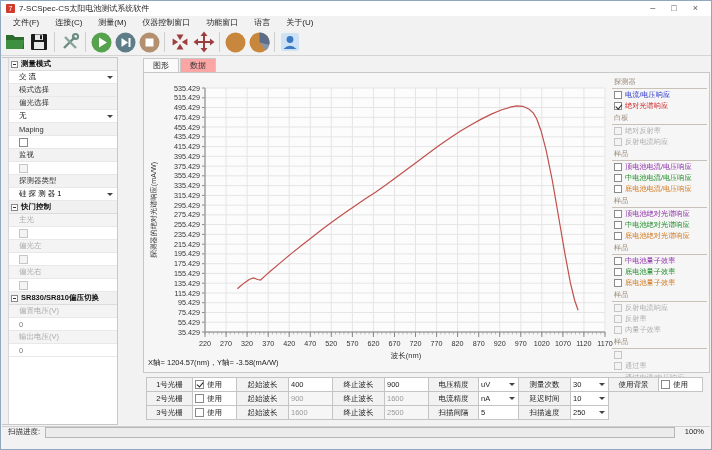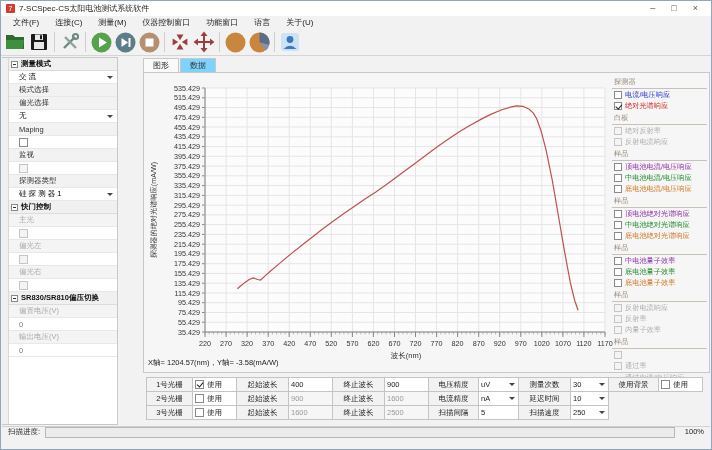--- a/index.html
+++ b/index.html
@@ -36,21 +36,21 @@
   .lp-sel{display:flex;align-items:center;justify-content:space-between;width:100%;}
   .dd-btn{width:9px;height:9px;display:flex;align-items:center;justify-content:center;}
   .dd-btn::after{content:"";border-left:3px solid transparent;border-right:3px solid transparent;border-top:3px solid #444;}
   .cb{width:9px;height:9px;border:1px solid #8a8a8a;background:#fff;position:relative;flex:none;}
   .cb.disabled{border-color:#c6c6c6;background:#f4f4f4;}
   .cb.on::after{content:"";position:absolute;left:2px;top:0px;width:3px;height:5px;border:solid #222;border-width:0 1.5px 1.5px 0;transform:rotate(40deg);}
   .gray-val{color:#777;}
 
   
   .tabbar{position:absolute;left:142px;top:57px;height:14px;display:flex;font-size:8px;}
-  .tab{padding:1px 9px 0 9px;border:1px solid #c8c8c8;border-bottom:none;background:#7dd3fc;color:#333;margin-right:1px;}
+  .tab{padding:1px 9px 0 9px;border:1px solid #c8c8c8;border-bottom:none;background:#fca5a5;color:#333;margin-right:1px;}
   .tab.active{background:#fafafa;}
   .tabpage{position:absolute;left:142px;top:71px;width:567px;height:301px;background:#f6f6f6;border:1px solid #c8c8c8;}
   #chart-svg{position:absolute;left:1px;top:7px;}
   .xlabel{position:absolute;left:62px;top:278px;width:400px;text-align:center;font-size:7.5px;color:#333;}
   .readout{position:absolute;left:4px;top:285px;font-size:7.5px;color:#222;}
 
   
   .right-panel{position:absolute;right:2px;top:2px;width:95px;}
   .rp-title{color:#9a8a78;font-size:7.2px;border-bottom:1px solid #c9c0b6;padding:1px 0 1px 2px;margin-top:1px;}
   .rp-item{display:flex;align-items:center;gap:3px;height:11px;padding-left:2px;font-size:7.2px;white-space:nowrap;}

